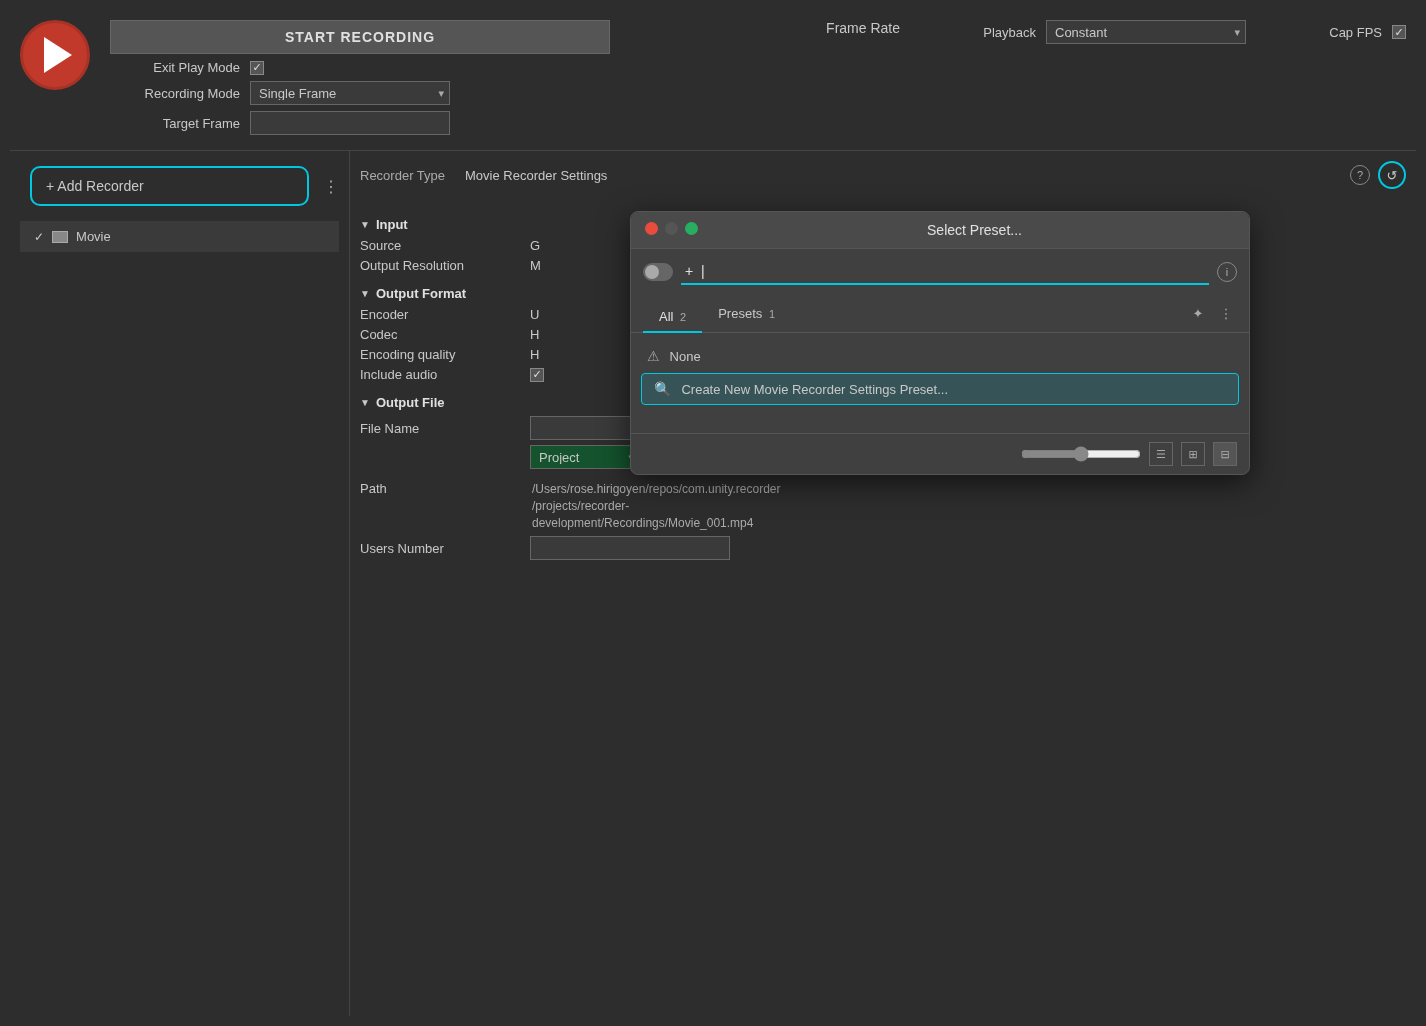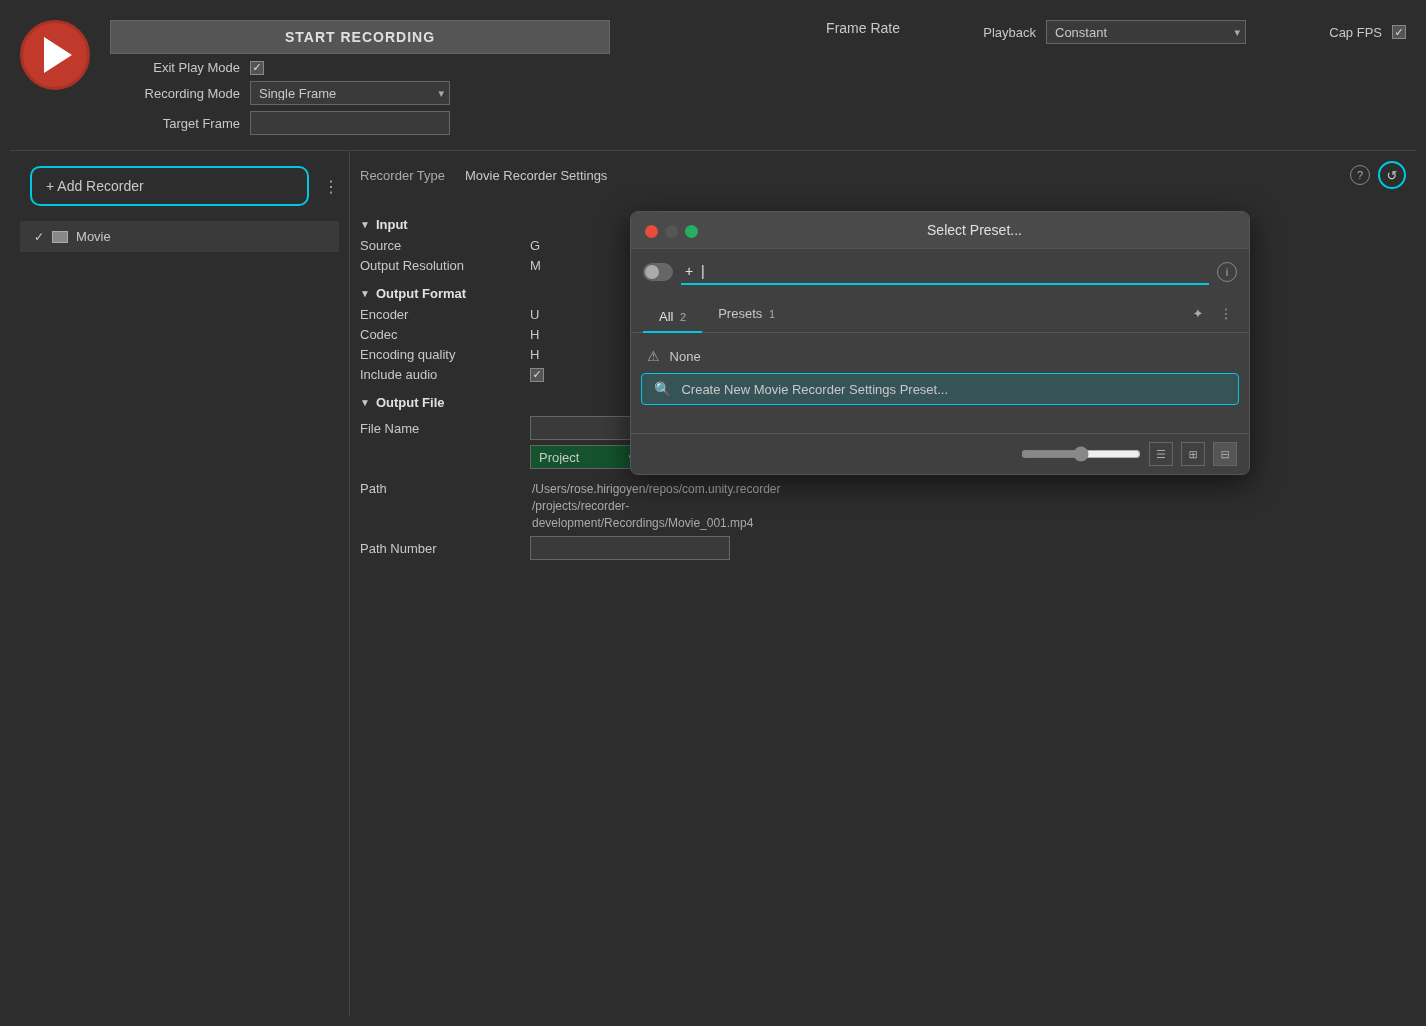--- a/index.html
+++ b/index.html
@@ -312,21 +312,21 @@
       background: #404040;
       border: 1px solid #555;
       border-radius: 8px;
       box-shadow: 0 8px 30px rgba(0,0,0,0.6);
       z-index: 100;
       overflow: hidden;
     }
 
     .dialog-titlebar {
       display: flex;
-      align-items: flex-end;
+      align-items: flex-start;
       padding: 10px 14px;
       background: #4a4a4a;
       border-bottom: 1px solid #555;
     }
 
     .traffic-lights {
       display: flex;
       gap: 7px;
       margin-right: 16px;
     }
@@ -735,21 +735,21 @@
             <button class="path-dots-btn">...</button>
             <button class="path-open-btn">⎋</button>
           </div>
           <div class="path-full" style="white-space: pre-line; margin-top: 12px; padding-left: 2px;">/Users/rose.hirigoyen/repos/com.unity.recorder
 /projects/recorder-
 development/Recordings/Movie_001.mp4</div>
         </div>
       </div>
 
       <div class="field-row">
-        <span class="field-label">Path Number</span>
+        <span class="field-label">Users Number</span>
         <input type="text" class="text-input" style="">
       </div>
 
       <div class="preset-dialog">
 
         <div class="dialog-titlebar">
           <div class="traffic-lights">
             <div class="tl-red"></div>
             <div class="tl-yellow"></div>
             <div class="tl-green"></div>

